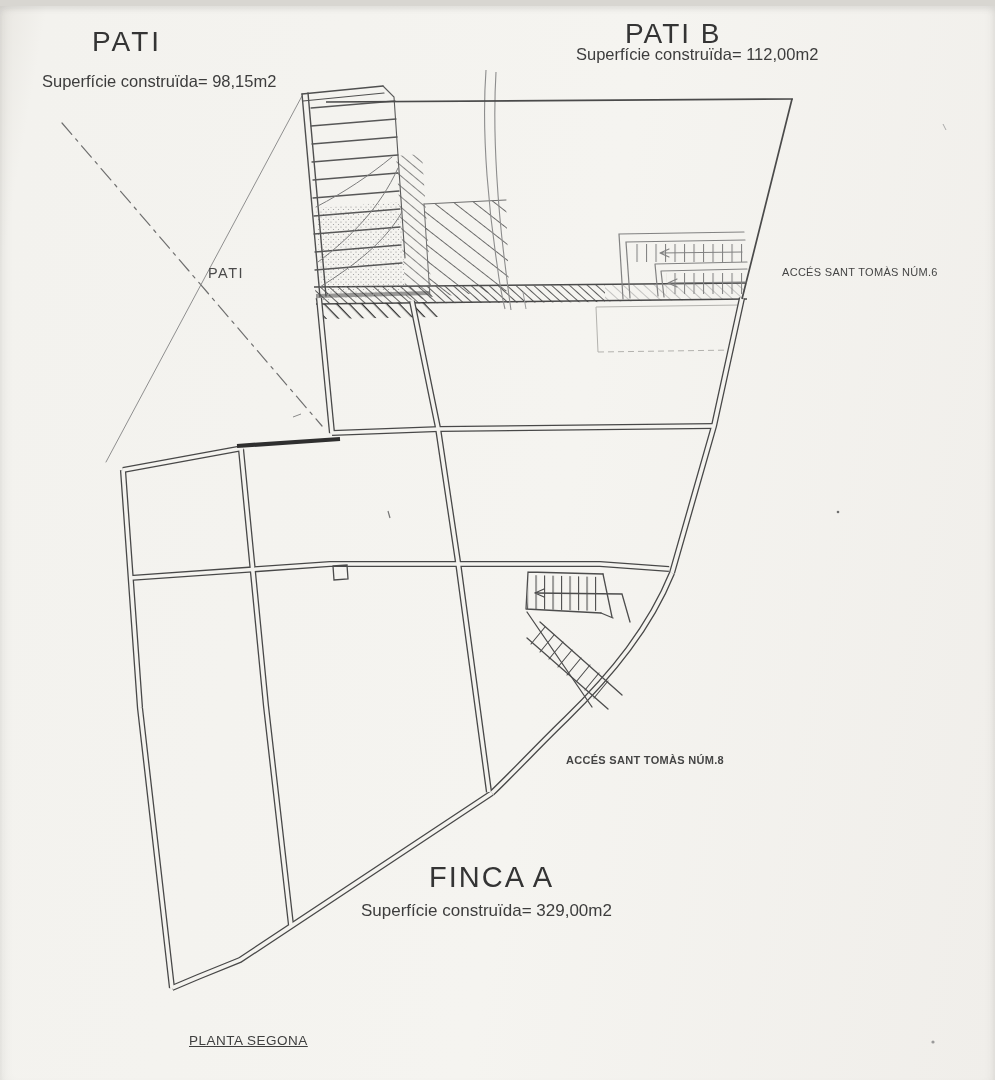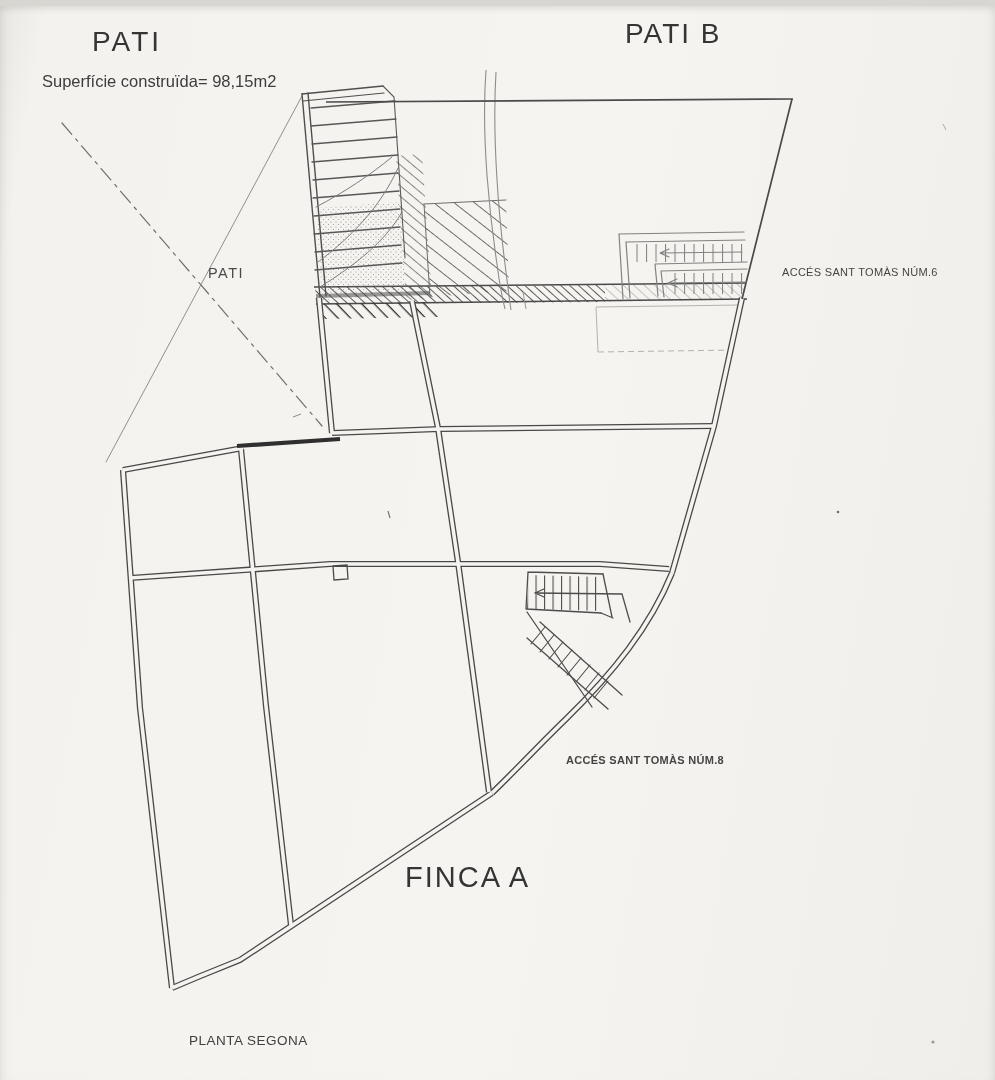--- a/index.html
+++ b/index.html
@@ -17,21 +17,21 @@
     position:absolute;
     color:#3b3b3b;
     white-space:nowrap;
     font-family:"Liberation Sans", sans-serif;
     line-height:1.1;
   }
   .lbl-zone-title{font-size:28px;letter-spacing:3px;color:#343434;}
   .lbl-zone-area{font-size:16.5px;color:#3d3d3d;}
   .lbl-access{font-size:11px;letter-spacing:.3px;color:#454545;}
   .lbl-room{font-size:14.5px;letter-spacing:1.5px;color:#4a4a4a;}
-  .lbl-plan-name{font-size:13.5px;letter-spacing:.5px;color:#3f3f3f;}
+  .lbl-plan-name{font-size:13.5px;letter-spacing:.5px;color:#3f3f3f;text-decoration:underline;}
 </style>
 </head>
 <body>
 
 <div class="sheet">
 
   <svg width="995" height="1080" viewBox="0 0 995 1080">
     <defs>
       <pattern id="hatchBig" width="12.5" height="12.5" patternUnits="userSpaceOnUse" patternTransform="rotate(38)">
         <line x1="0" y1="0" x2="12.5" y2="0" stroke="#4f4f4f" stroke-width="1.6"></line>
@@ -155,23 +155,25 @@
       <path d="M293,411 l8,-3" stroke="#8a8a8a" stroke-width="1" fill="none"></path>
       <path d="M943,118 l3,6" stroke="#aaaaaa" stroke-width="1" fill="none"></path>
       <path d="M523,286 l3,17" stroke="#999999" stroke-width="1" fill="none"></path>
     </g>
   </svg>
 
   <div class="lbl lbl-zone-title" style="left:92px;top:21px;">PATI</div>
   <div class="lbl lbl-zone-area" style="left:42px;top:66px;">Superfície construïda= 98,15m2</div>
 
   <div class="lbl lbl-zone-title" style="left:625px;top:13px;letter-spacing:2px;">PATI B</div>
+  <div class="lbl lbl-zone-area" style="left:576px;top:39px;">Superfície construïda= 112,00m2</div>
 
   <div class="lbl lbl-access" style="left:782px;top:260px;">ACCÉS SANT TOMÀS NÚM.6</div>
 
   <div class="lbl lbl-room" style="left:208px;top:260px;">PATI</div>
 
   <div class="lbl lbl-access" style="left:566px;top:748px;font-weight:bold;">ACCÉS SANT TOMÀS NÚM.8</div>
 
-  <div class="lbl lbl-zone-title" style="left:405px;top:856px;font-size:29px;letter-spacing:2px;">FINCA A</div>
+  <div class="lbl lbl-zone-title" style="left:429px;top:856px;font-size:29px;letter-spacing:2px;">FINCA A</div>
+  <div class="lbl lbl-zone-area" style="left:361px;top:896px;font-size:17px;">Superfície construïda= 329,00m2</div>
 
   <div class="lbl lbl-plan-name" style="left:189px;top:1028px;">PLANTA SEGONA</div>
 </div>
 
 </body></html>

